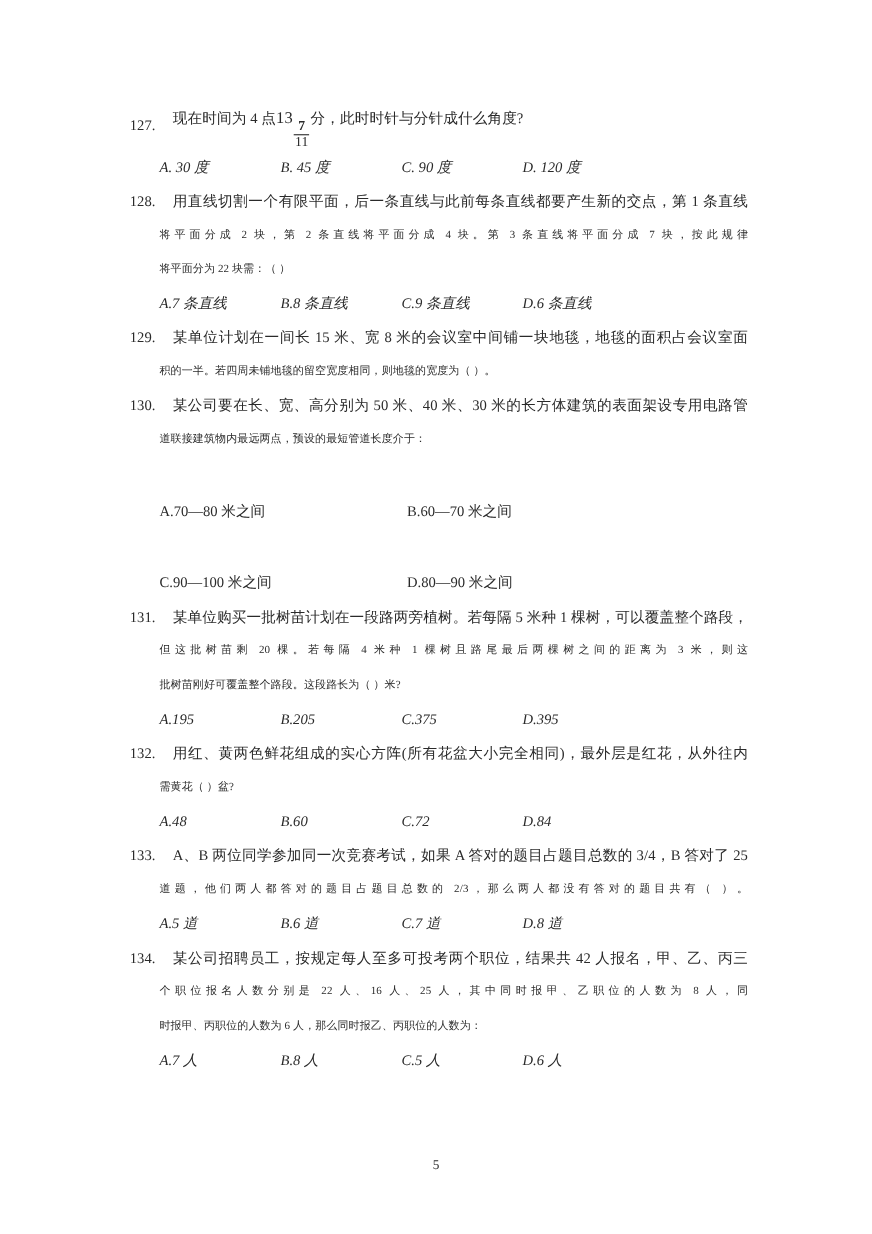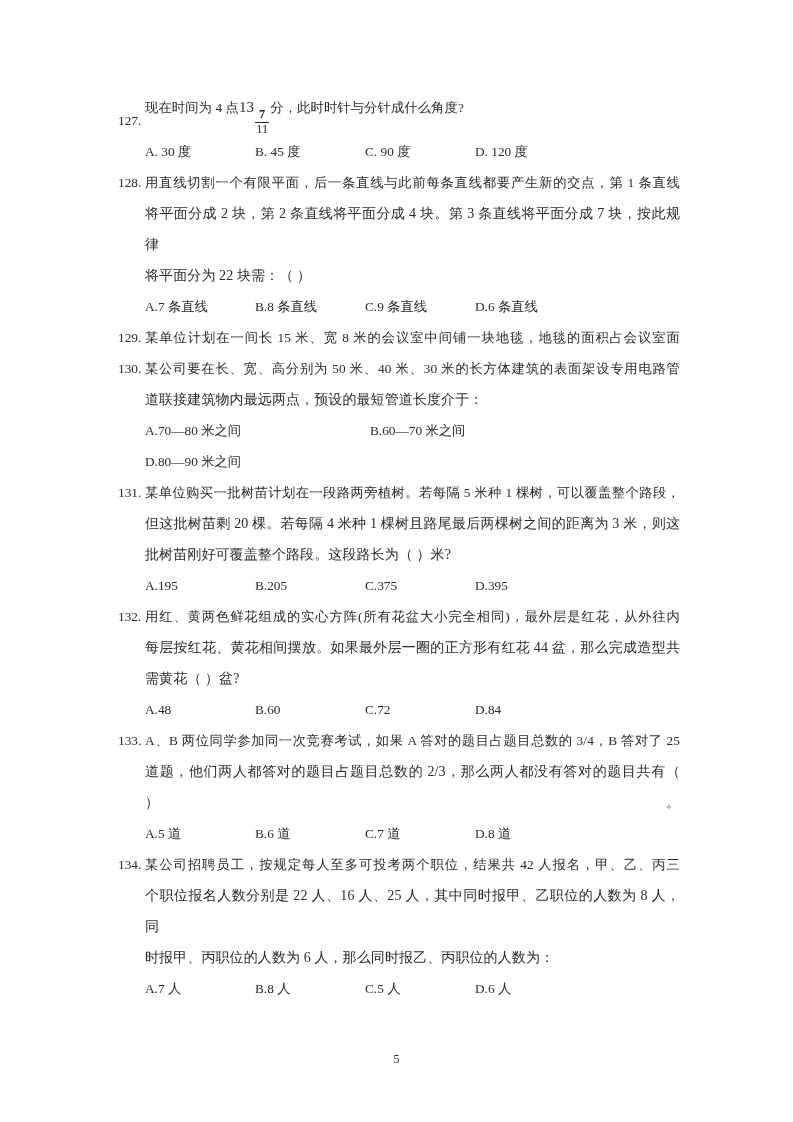--- a/index.html
+++ b/index.html
@@ -24,44 +24,45 @@
     left: 118px;
     top: 92px;
     width: 562px;
   }
   .q-block {
     margin-bottom: 0;
   }
   
   .q-line {
     display: flex;
-    align-items: flex-end;
-    font-size: 13.3px;
-    line-height: 31px;
-    white-space: nowrap;
+    align-items: center;
+    font-size: 13.3px;
+    line-height: 31px;
+    white-space: nowrap;
+    gap: 12px;
   }
   .q-num {
     width: 27px;
     flex: 0 0 27px;
     text-align: left;
     font-size: 13.3px;
   }
   .q-text {
     flex: 1 1 auto;
     letter-spacing: 0.1px;
   }
   .q-text.justify {
     white-space: normal;
     text-align: justify;
     text-align-last: justify;
   }
   .cont-line {
     display: flex;
     align-items: baseline;
-    font-size: 14px;
+    font-size: 10px;
     line-height: 31px;
     justify-content: flex-end;
   }
   .cont-line .q-num { visibility: hidden; }
   .cont-line .q-text.justify {
     text-align: justify;
     text-align-last: justify;
   }
   .cont-line .q-text.plain {
     text-align: left;
@@ -69,34 +70,36 @@
     white-space: nowrap;
   }
 
   
   .opts {
     display: flex;
     line-height: 31px;
     font-size: 13.3px;
     padding-left: 27px;
     white-space: nowrap;
+    font-style: italic;
   }
   .opts .opt {
     flex: 0 0 110px;
   }
   .opts.wide .opt {
     flex: 0 0 110px;
   }
   
   .opts2 {
     display: flex;
     line-height: 31px;
     font-size: 13.3px;
     padding-left: 27px;
     white-space: nowrap;
+    margin-top: 34px;
   }
   .opts2 .opt {
     flex: 0 0 225px;
   }
 
   
   .frac {
     display: inline-flex;
     flex-direction: column;
     vertical-align: -0.52em;
@@ -177,36 +180,41 @@
         <span class="opt">C.9 条直线</span>
         <span class="opt">D.6 条直线</span>
       </div>
     </div>
 
     <div class="q-block">
       <div class="q-line">
         <span class="q-num">129.</span>
         <span class="q-text justify">某单位计划在一间长 15 米、宽 8 米的会议室中间铺一块地毯，地毯的面积占会议室面</span>
       </div>
+      <div class="cont-line">
+        <span class="q-num"></span>
+        <span class="q-text plain">积的一半。若四周未铺地毯的留空宽度相同，则地毯的宽度为（  ）。</span>
+      </div>
     </div>
 
     <div class="q-block">
       <div class="q-line">
         <span class="q-num">130.</span>
         <span class="q-text justify">某公司要在长、宽、高分别为 50 米、40 米、30 米的长方体建筑的表面架设专用电路管</span>
       </div>
       <div class="cont-line">
         <span class="q-num"></span>
         <span class="q-text plain">道联接建筑物内最远两点，预设的最短管道长度介于：</span>
       </div>
       <div class="opts2">
         <span class="opt">A.70—80 米之间</span>
         <span class="opt">B.60—70 米之间</span>
       </div>
       <div class="opts2">
+        <span class="opt">C.90—100 米之间</span>
         <span class="opt">D.80—90 米之间</span>
       </div>
     </div>
 
     <div class="q-block">
       <div class="q-line">
         <span class="q-num">131.</span>
         <span class="q-text justify">某单位购买一批树苗计划在一段路两旁植树。若每隔 5 米种 1 棵树，可以覆盖整个路段，</span>
       </div>
       <div class="cont-line">
@@ -225,24 +233,20 @@
       </div>
     </div>
 
     <div class="q-block">
       <div class="q-line">
         <span class="q-num">132.</span>
         <span class="q-text justify">用红、黄两色鲜花组成的实心方阵(所有花盆大小完全相同)，最外层是红花，从外往内</span>
       </div>
       <div class="cont-line">
         <span class="q-num"></span>
-        <span class="q-text justify">每层按红花、黄花相间摆放。如果最外层一圈的正方形有红花 44 盆，那么完成造型共</span>
-      </div>
-      <div class="cont-line">
-        <span class="q-num"></span>
         <span class="q-text plain">需黄花（  ）盆?</span>
       </div>
       <div class="opts">
         <span class="opt">A.48</span>
         <span class="opt">B.60</span>
         <span class="opt">C.72</span>
         <span class="opt">D.84</span>
       </div>
     </div>
 

